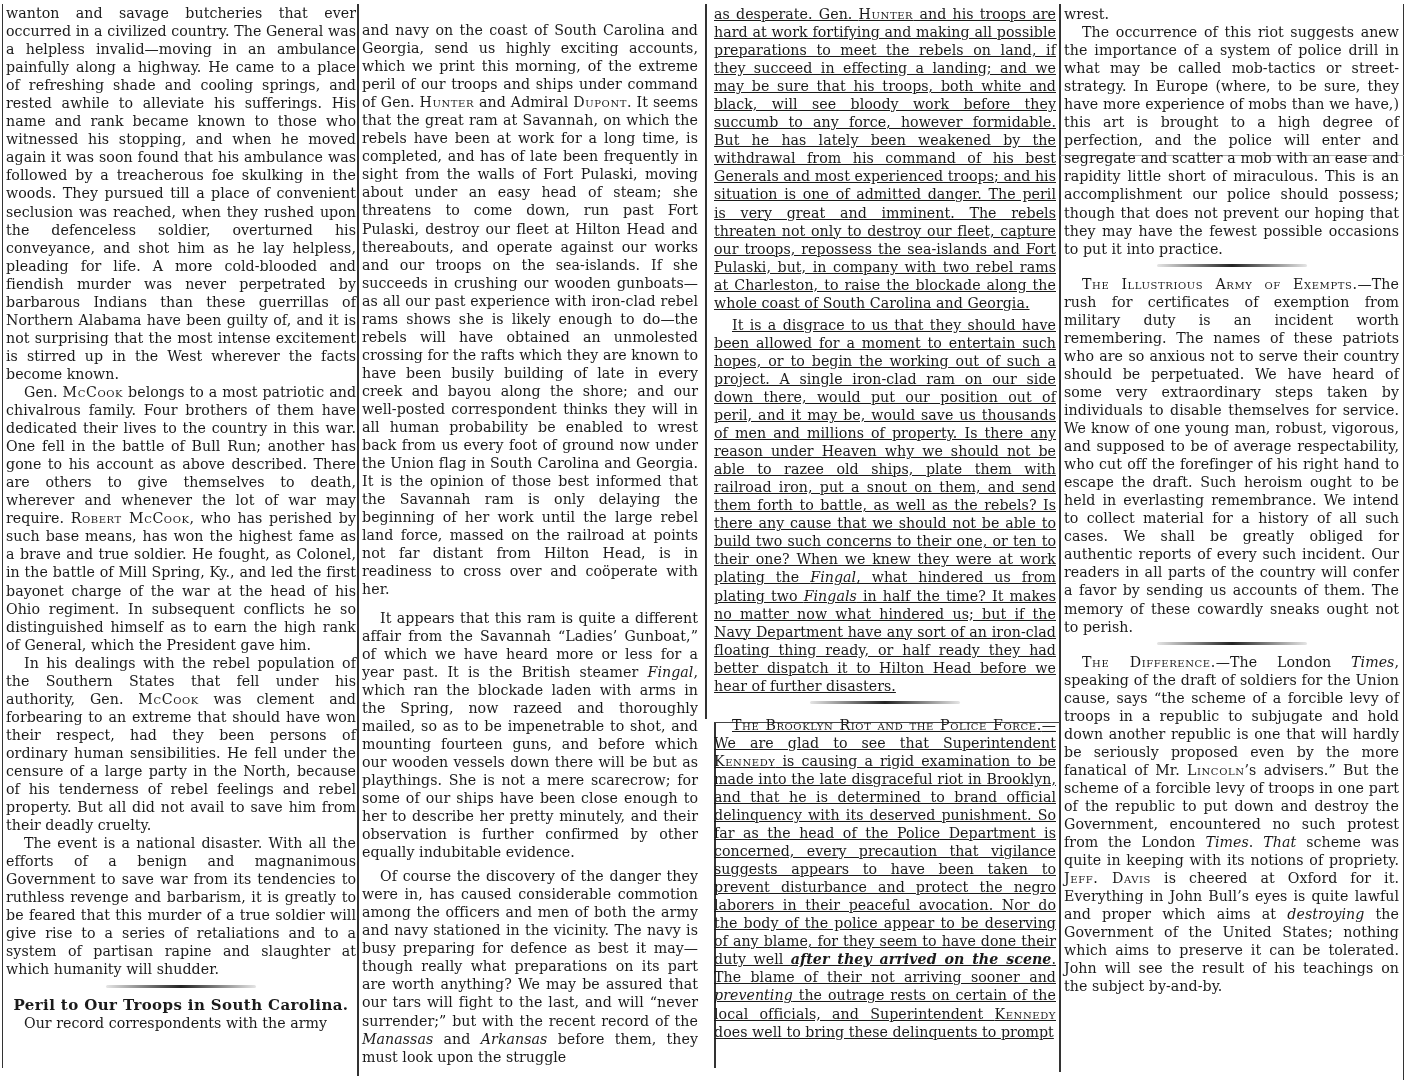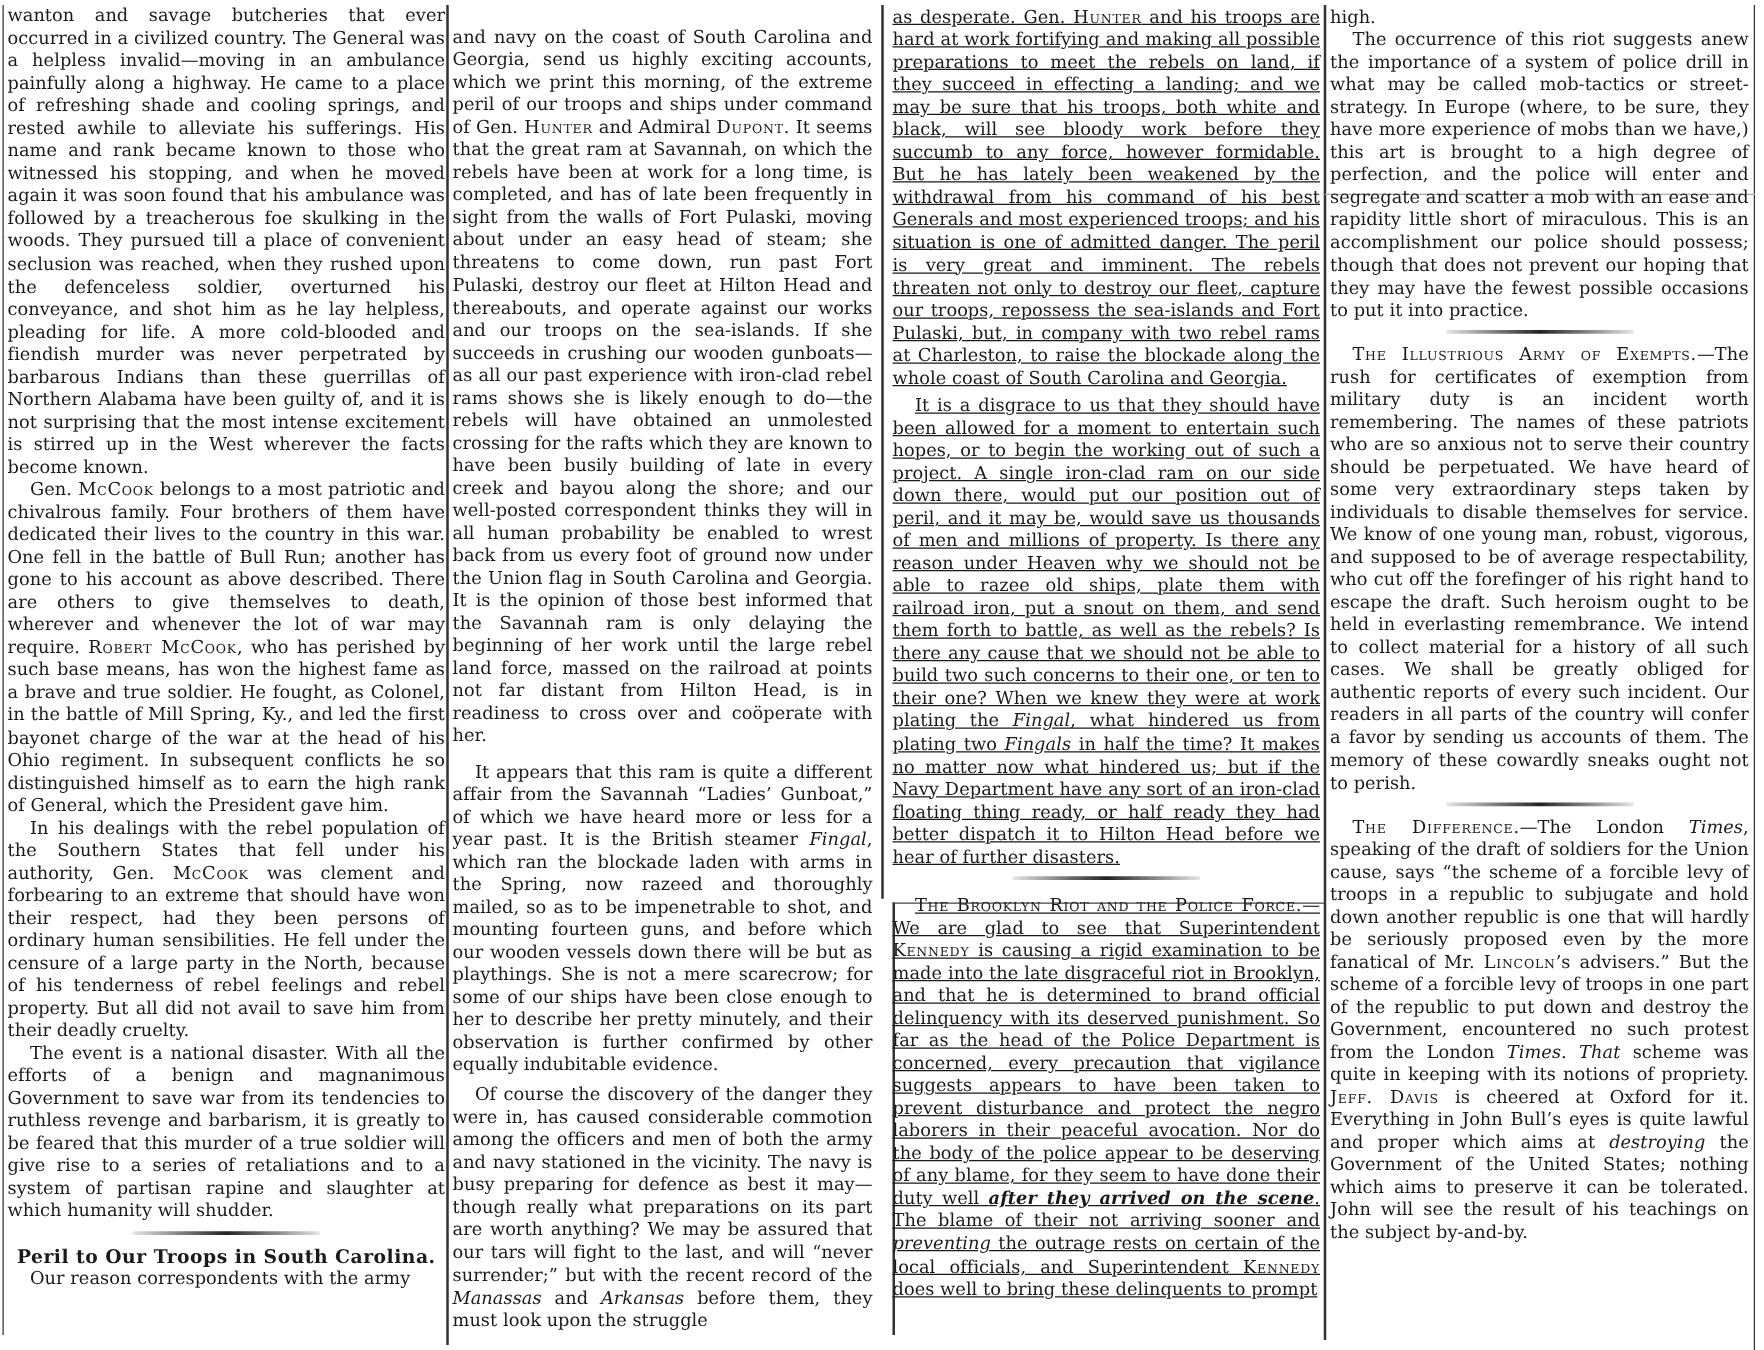--- a/index.html
+++ b/index.html
@@ -53,38 +53,38 @@
   <div class="rule-h" style="left:714px; top:722px; width:346px;"></div>
   <div class="rule-h" style="left:1060px; top:155px; width:344px; background:#aaa;"></div>
 
   <div class="col col1">
     <p class="noindent">wanton and savage butcheries that ever occurred in a civilized country. The General was a helpless invalid—moving in an ambulance painfully along a highway. He came to a place of refreshing shade and cooling springs, and rested awhile to alleviate his sufferings. His name and rank became known to those who witnessed his stopping, and when he moved again it was soon found that his ambulance was followed by a treacherous foe skulking in the woods. They pursued till a place of convenient seclusion was reached, when they rushed upon the defenceless soldier, overturned his conveyance, and shot him as he lay helpless, pleading for life. A more cold-blooded and fiendish murder was never perpetrated by barbarous Indians than these guerrillas of Northern Alabama have been guilty of, and it is not surprising that the most intense excitement is stirred up in the West wherever the facts become known.</p>
     <p><span>Gen. </span><span class="sc">McCook</span><span> belongs to a most patriotic and chivalrous family. Four brothers of them have dedicated their lives to the country in this war. One fell in the battle of Bull Run; another has gone to his account as above described. There are others to give themselves to death, wherever and whenever the lot of war may require. </span><span class="sc">Robert McCook</span><span>, who has perished by such base means, has won the highest fame as a brave and true soldier. He fought, as Colonel, in the battle of Mill Spring, Ky., and led the first bayonet charge of the war at the head of his Ohio regiment. In subsequent conflicts he so distinguished himself as to earn the high rank of General, which the President gave him.</span></p>
     <p><span>In his dealings with the rebel population of the Southern States that fell under his authority, Gen. </span><span class="sc">McCook</span><span> was clement and forbearing to an extreme that should have won their respect, had they been persons of ordinary human sensibilities. He fell under the censure of a large party in the North, because of his tenderness of rebel feelings and rebel property. But all did not avail to save him from their deadly cruelty.</span></p>
     <p>The event is a national disaster. With all the efforts of a benign and magnanimous Government to save war from its tendencies to ruthless revenge and barbarism, it is greatly to be feared that this murder of a true soldier will give rise to a series of retaliations and to a system of partisan rapine and slaughter at which humanity will shudder.</p>
     <div class="sep"></div>
     <p class="headline">Peril to Our Troops in South Carolina.</p>
-    <p>Our reason correspondents with the army</p>
+    <p>Our record correspondents with the army</p>
   </div>
 
   <div class="col col2">
     <p class="noindent"><span>and navy on the coast of South Carolina and Georgia, send us highly exciting accounts, which we print this morning, of the extreme peril of our troops and ships under command of Gen. </span><span class="sc">Hunter</span><span> and Admiral </span><span class="sc">Dupont</span><span>. It seems that the great ram at Savannah, on which the rebels have been at work for a long time, is completed, and has of late been frequently in sight from the walls of Fort Pulaski, moving about under an easy head of steam; she threatens to come down, run past Fort Pulaski, destroy our fleet at Hilton Head and thereabouts, and operate against our works and our troops on the sea-islands. If she succeeds in crushing our wooden gunboats—as all our past experience with iron-clad rebel rams shows she is likely enough to do—the rebels will have obtained an unmolested crossing for the rafts which they are known to have been busily building of late in every creek and bayou along the shore; and our well-posted correspondent thinks they will in all human probability be enabled to wrest back from us every foot of ground now under the Union flag in South Carolina and Georgia. It is the opinion of those best informed that the Savannah ram is only delaying the beginning of her work until the large rebel land force, massed on the railroad at points not far distant from Hilton Head, is in readiness to cross over and coöperate with her.</span></p>
     <p style="margin-top:10px;"><span>It appears that this ram is quite a different affair from the Savannah “Ladies’ Gunboat,” of which we have heard more or less for a year past. It is the British steamer </span><em>Fingal</em><span>, which ran the blockade laden with arms in the Spring, now razeed and thoroughly mailed, so as to be impenetrable to shot, and mounting fourteen guns, and before which our wooden vessels down there will be but as playthings. She is not a mere scarecrow; for some of our ships have been close enough to her to describe her pretty minutely, and their observation is further confirmed by other equally indubitable evidence.</span></p>
     <p style="margin-top:6px;"><span>Of course the discovery of the danger they were in, has caused considerable commotion among the officers and men of both the army and navy stationed in the vicinity. The navy is busy preparing for defence as best it may—though really what preparations on its part are worth anything? We may be assured that our tars will fight to the last, and will “never surrender;” but with the recent record of the </span><em>Manassas</em><span> and </span><em>Arkansas</em><span> before them, they must look upon the struggle</span></p>
   </div>
 
   <div class="col col3">
     <p class="noindent"><span>as desperate. Gen. </span><span class="sc">Hunter</span><span> and his troops are hard at work fortifying and making all possible preparations to meet the rebels on land, if they succeed in effecting a landing; and we may be sure that his troops, both white and black, will see bloody work before they succumb to any force, however formidable. But he has lately been weakened by the withdrawal from his command of his best Generals and most experienced troops; and his situation is one of admitted danger. The peril is very great and imminent. The rebels threaten not only to destroy our fleet, capture our troops, repossess the sea-islands and Fort Pulaski, but, in company with two rebel rams at Charleston, to raise the blockade along the whole coast of South Carolina and Georgia.</span></p>
     <p style="margin-top:4px;"><span>It is a disgrace to us that they should have been allowed for a moment to entertain such hopes, or to begin the working out of such a project. A single iron-clad ram on our side down there, would put our position out of peril, and it may be, would save us thousands of men and millions of property. Is there any reason under Heaven why we should not be able to razee old ships, plate them with railroad iron, put a snout on them, and send them forth to battle, as well as the rebels? Is there any cause that we should not be able to build two such concerns to their one, or ten to their one? When we knew they were at work plating the </span><em>Fingal</em><span>, what hindered us from plating two </span><em>Fingals</em><span> in half the time? It makes no matter now what hindered us; but if the Navy Department have any sort of an iron-clad floating thing ready, or half ready they had better dispatch it to Hilton Head before we hear of further disasters.</span></p>
     <div class="sep" style="margin-top:6px; margin-bottom:12px;"></div>
     <p><span class="sc">The Brooklyn Riot and the Police Force.</span><span>—We are glad to see that Superintendent </span><span class="sc">Kennedy</span><span> is causing a rigid examination to be made into the late disgraceful riot in Brooklyn, and that he is determined to brand official delinquency with its deserved punishment. So far as the head of the Police Department is concerned, every precaution that vigilance suggests appears to have been taken to prevent disturbance and protect the negro laborers in their peaceful avocation. Nor do the body of the police appear to be deserving of any blame, for they seem to have done their duty well </span><em class="bold">after they arrived on the scene</em><span>. The blame of their not arriving sooner and </span><em>preventing</em><span> the outrage rests on certain of the local officials, and Superintendent </span><span class="sc">Kennedy</span><span> does well to bring these delinquents to prompt</span></p>
   </div>
 
   <div class="col col4">
-    <p class="noindent">high.</p>
+    <p class="noindent">wrest.</p>
     <p>The occurrence of this riot suggests anew the importance of a system of police drill in what may be called mob-tactics or street-strategy. In Europe (where, to be sure, they have more experience of mobs than we have,) this art is brought to a high degree of perfection, and the police will enter and segregate and scatter a mob with an ease and rapidity little short of miraculous. This is an accomplishment our police should possess; though that does not prevent our hoping that they may have the fewest possible occasions to put it into practice.</p>
     <div class="sep"></div>
     <p><span class="sc">The Illustrious Army of Exempts.</span><span>—The rush for certificates of exemption from military duty is an incident worth remembering. The names of these patriots who are so anxious not to serve their country should be perpetuated. We have heard of some very extraordinary steps taken by individuals to disable themselves for service. We know of one young man, robust, vigorous, and supposed to be of average respectability, who cut off the forefinger of his right hand to escape the draft. Such heroism ought to be held in everlasting remembrance. We intend to collect material for a history of all such cases. We shall be greatly obliged for authentic reports of every such incident. Our readers in all parts of the country will confer a favor by sending us accounts of them. The memory of these cowardly sneaks ought not to perish.</span></p>
     <div class="sep"></div>
     <p><span class="sc">The Difference.</span><span>—The London </span><em>Times</em><span>, speaking of the draft of soldiers for the Union cause, says “the scheme of a forcible levy of troops in a republic to subjugate and hold down another republic is one that will hardly be seriously proposed even by the more fanatical of Mr. </span><span class="sc">Lincoln</span><span>’s advisers.” But the scheme of a forcible levy of troops in one part of the republic to put down and destroy the Government, encountered no such protest from the London </span><em>Times</em><span>. </span><em>That</em><span> scheme was quite in keeping with its notions of propriety. </span><span class="sc">Jeff. Davis</span><span> is cheered at Oxford for it. Everything in John Bull’s eyes is quite lawful and proper which aims at </span><em>destroying</em><span> the Government of the United States; nothing which aims to preserve it can be tolerated. John will see the result of his teachings on the subject by-and-by.</span></p>
   </div>
 
 </div>
 
 </body></html>

